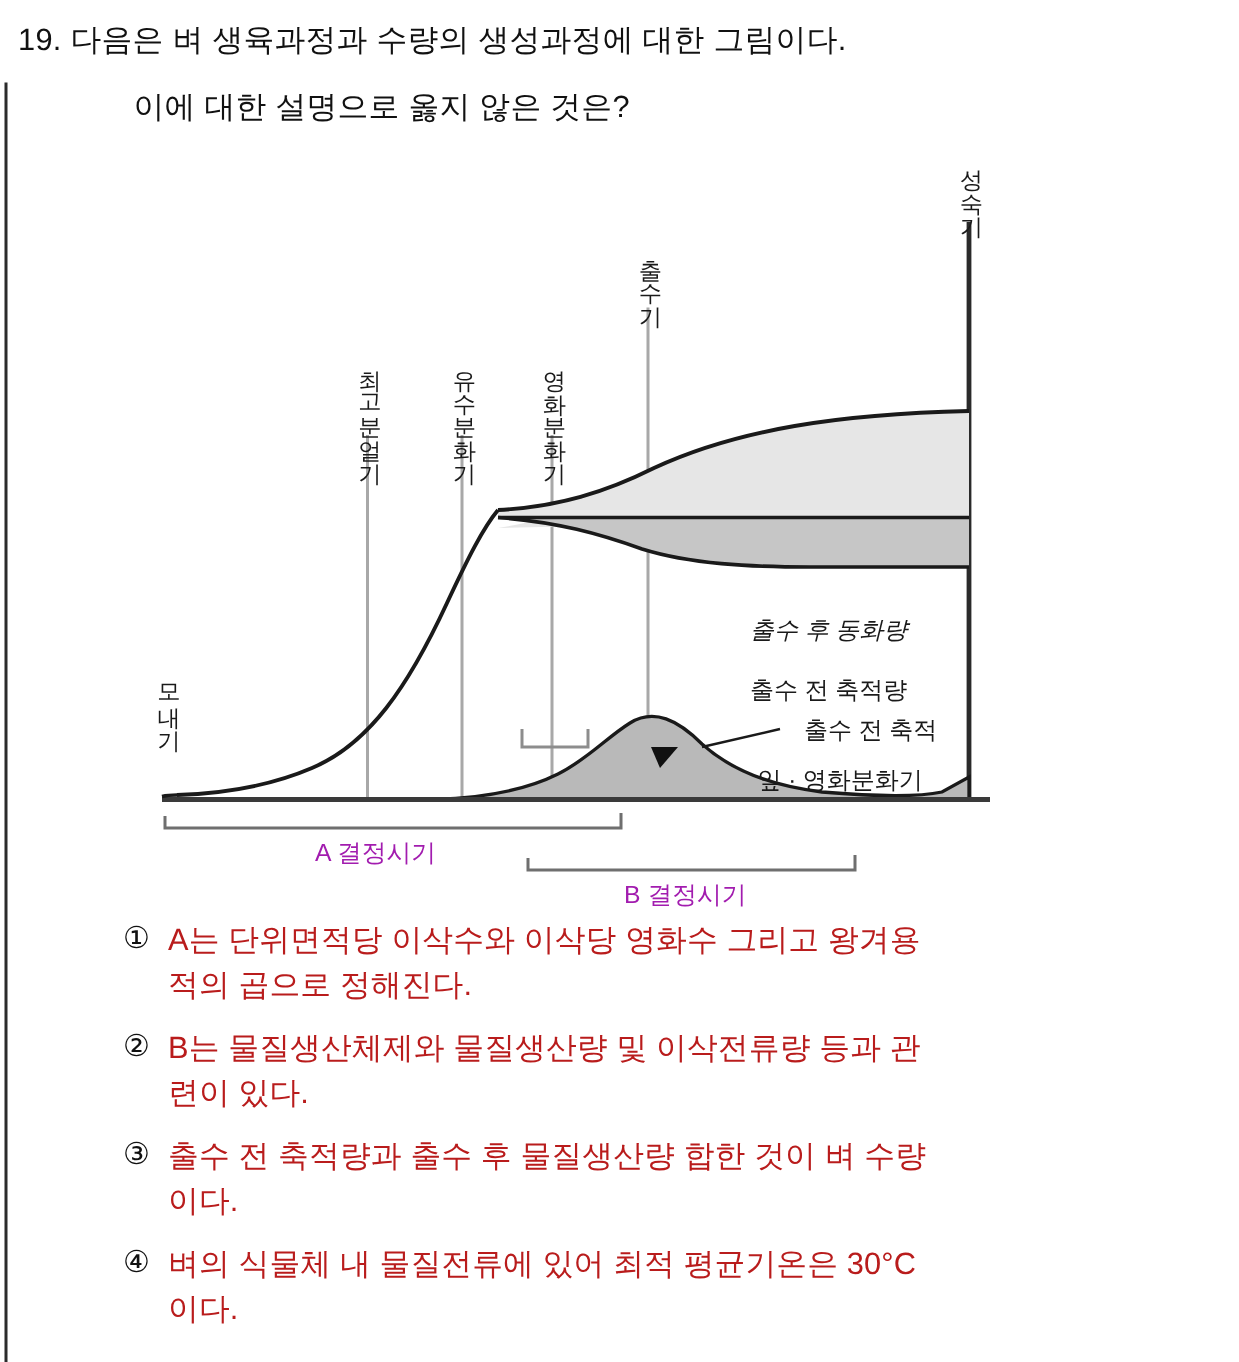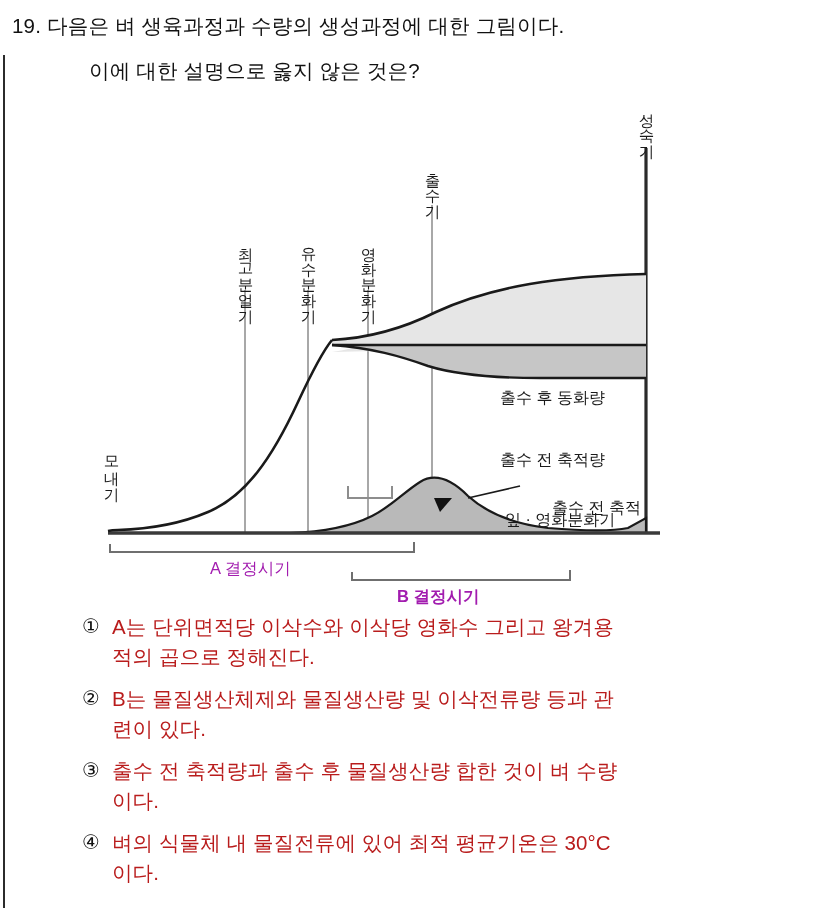--- a/index.html
+++ b/index.html
@@ -209,31 +209,31 @@
   <div class="vlabel" style="left:238px; top:136px;">최고분얼기</div>
 
   <div class="vlabel" style="left:301px; top:136px;">유수분화기</div>
 
   <div class="vlabel" style="left:361px; top:136px;">영화분화기</div>
 
   <div class="vlabel" style="left:425px; top:62px;">출수기</div>
 
   <div class="vlabel" style="left:639px; top:2px;">성숙기</div>
 
-  <div class="hlabel" style="left:500px; top:288px;">출수 후 동화량</div>
+  <div class="hlabel" style="left:500px; top:310px;font-style:italic;">출수 후 동화량</div>
 
   <div class="hlabel" style="left:500px; top:350px;">출수 전 축적량</div>
 
   <div class="hlabel" style="left:505px; top:410px;">잎 · 영화분화기</div>
 
-  <div class="hlabel" style="left:552px; top:377px;margin-top:21px;">출수 전 축적</div>
+  <div class="hlabel" style="left:536px; top:377px;">출수 전 축적</div>
 
   <div class="bracket-label" style="left:210px; top:458px;">A 결정시기</div>
 
-  <div class="bracket-label" style="left:397px; top:486px;font-weight:bold;">B 결정시기</div>
+  <div class="bracket-label" style="left:416px; top:486px;">B 결정시기</div>
 </div>
 
 <div id="choices">
 
   <div class="choice" id="choice-1">
     <div class="choice-marker">①</div>
     <div class="choice-text">A는 단위면적당 이삭수와 이삭당 영화수 그리고 왕겨용
 적의 곱으로 정해진다.</div>
   </div>
 

